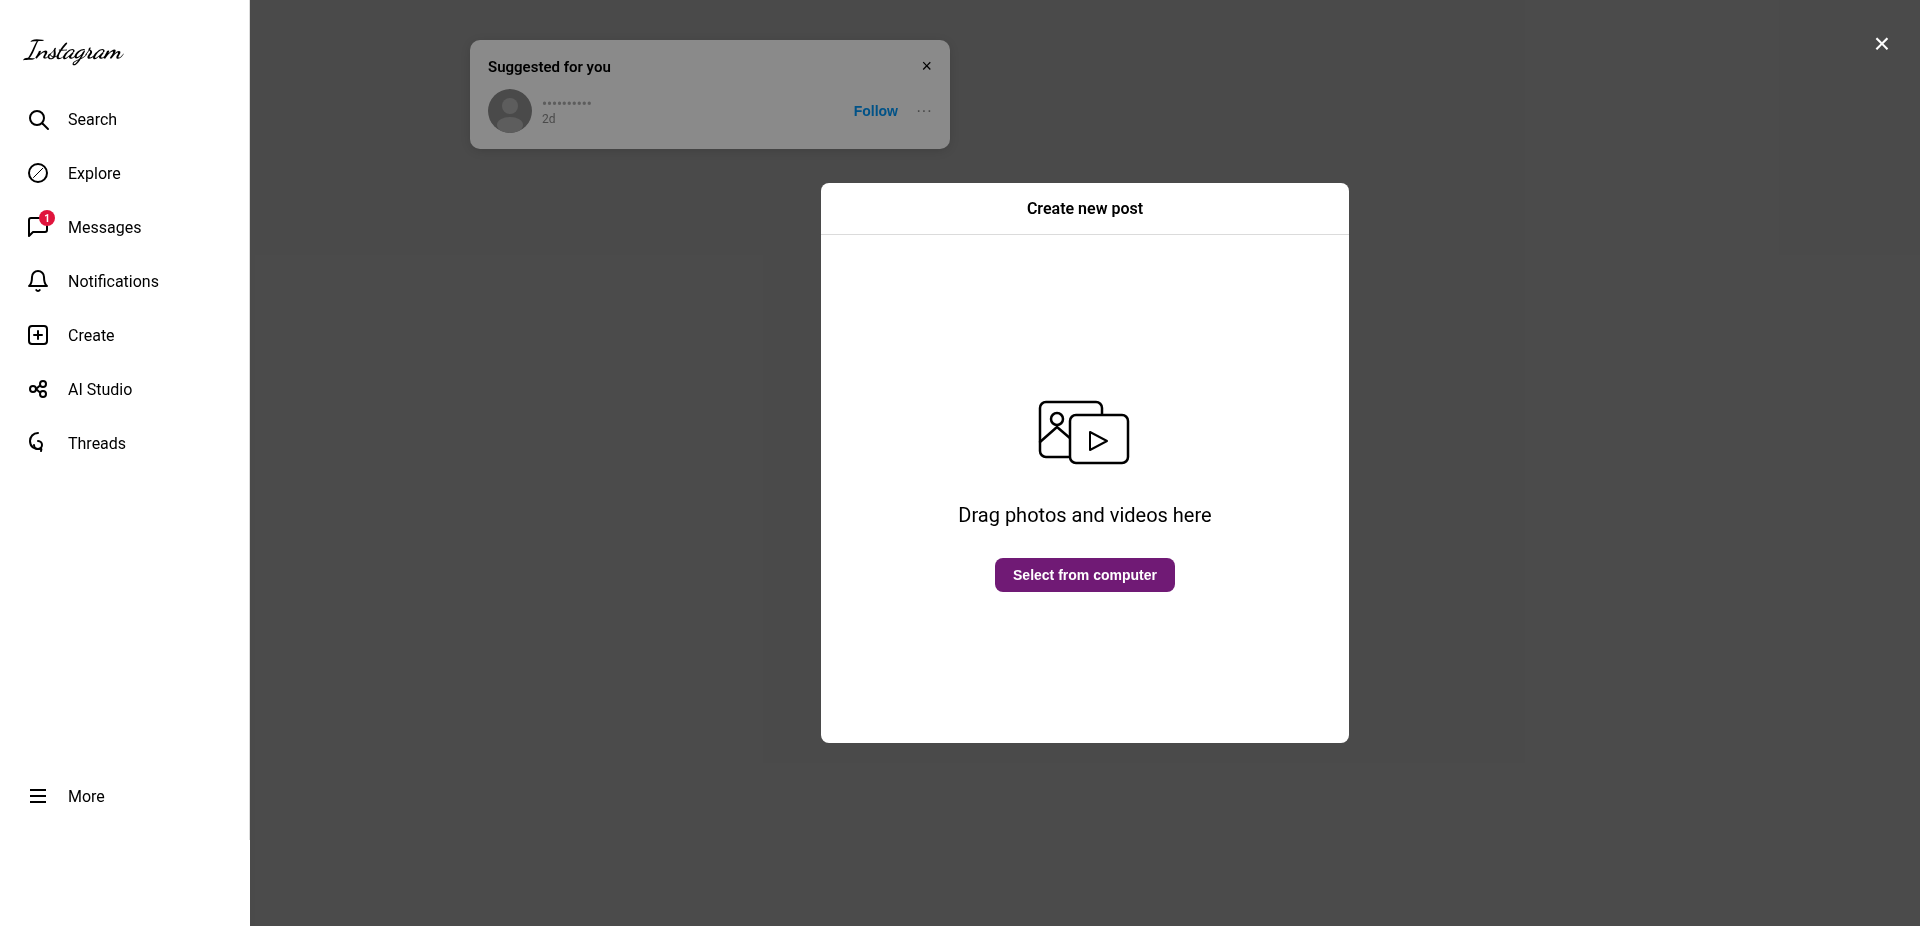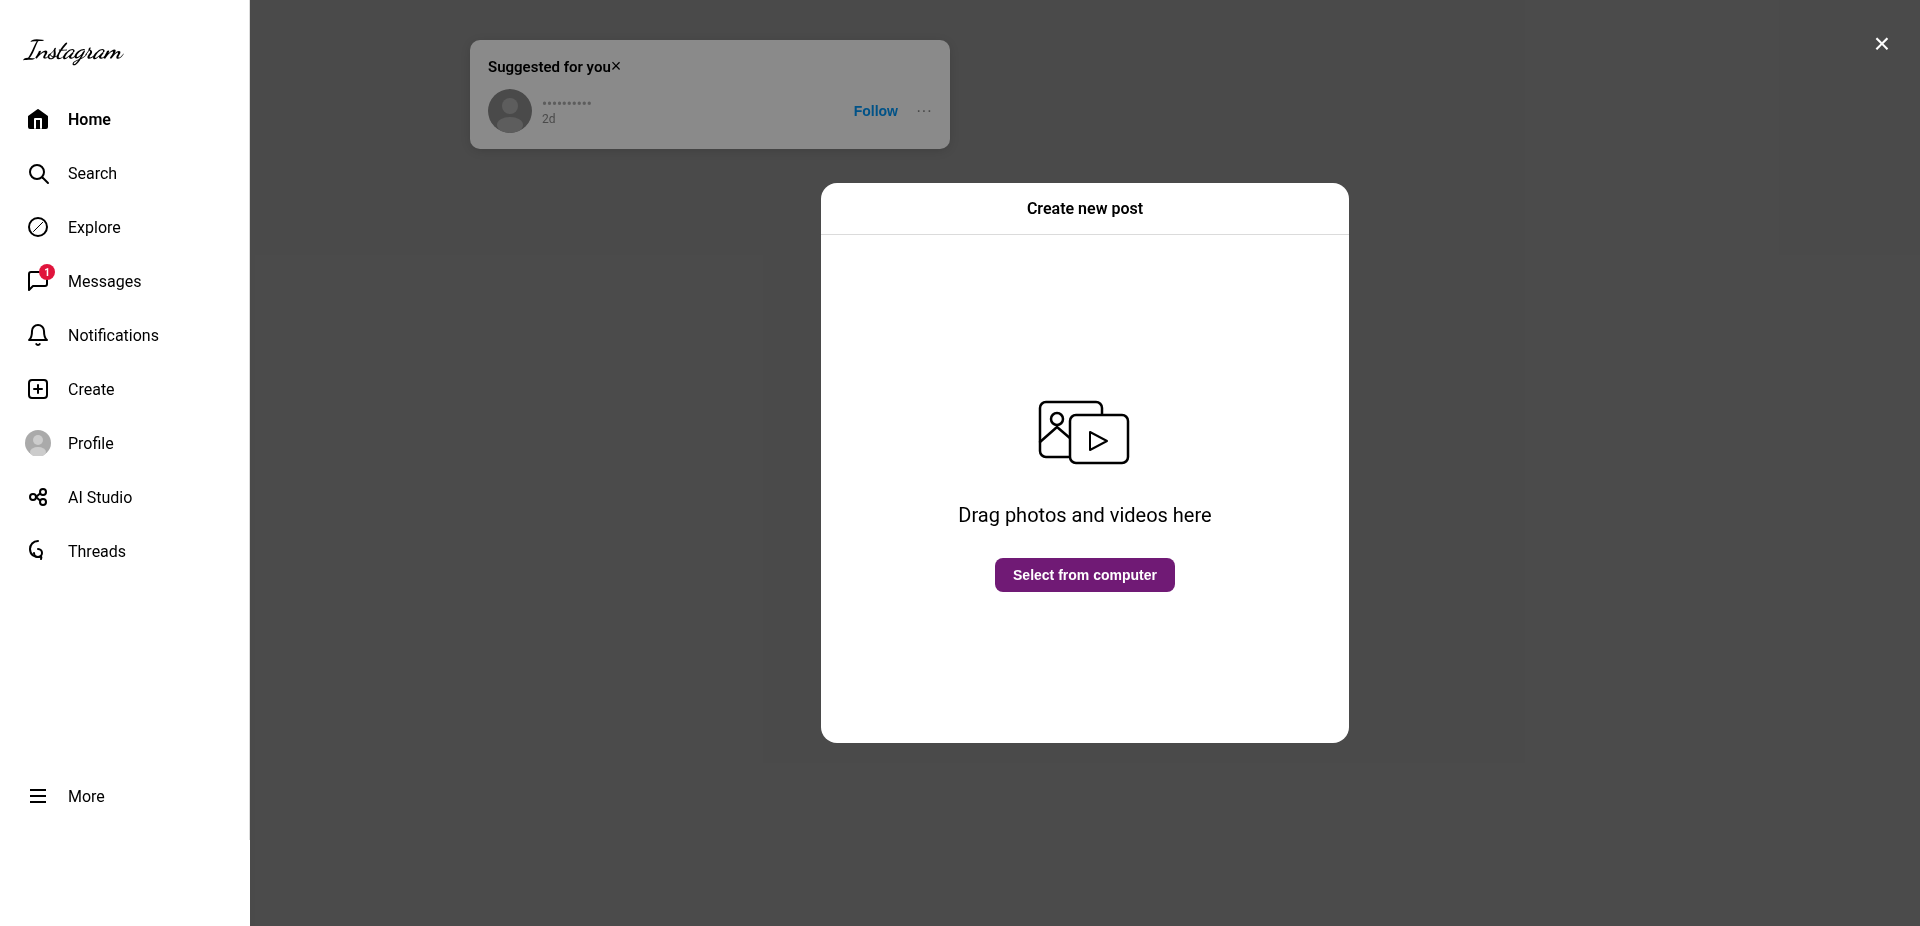--- a/index.html
+++ b/index.html
@@ -113,21 +113,21 @@
       background: rgba(0,0,0,0.45);
       display: flex;
       align-items: center;
       justify-content: center;
       z-index: 100;
     }
 
     
     .modal {
       background: #fff;
-      border-radius: 16px;
+      border-radius: 8px;
       width: 528px;
       height: 560px;
       display: flex;
       flex-direction: column;
       position: relative;
       z-index: 200;
     }
 
     .modal-header {
       display: flex;
@@ -199,20 +199,21 @@
       background: rgba(255,255,255,0.97);
       border-radius: 10px;
       padding: 16px 18px;
       width: 480px;
       z-index: 50;
       box-shadow: 0 2px 12px rgba(0,0,0,0.15);
     }
 
     .suggestion-header {
       display: flex;
+      justify-content: space-between;
       align-items: center;
       margin-bottom: 12px;
     }
 
     .suggestion-close {
       background: none;
       border: none;
       cursor: pointer;
       font-size: 18px;
       color: #000;
@@ -250,29 +251,20 @@
     svg {
       display: block;
     }
   </style>
 </head>
 <body>
 
 <nav class="sidebar">
   <div class="sidebar-logo">Instagram</div>
 
-  <div class="sidebar-item active">
-    <div class="sidebar-icon">
-      <svg width="24" height="24" viewBox="0 0 24 24" fill="none" stroke="#000" stroke-width="2" stroke-linecap="round" stroke-linejoin="round">
-        <path d="M3 9.5L12 3l9 6.5V20a1 1 0 01-1 1H4a1 1 0 01-1-1V9.5z" fill="#000" stroke="#000"></path>
-        <path d="M9 21V12h6v9" stroke="#fff" stroke-width="2"></path>
-      </svg>
-    </div>
-    <span class="sidebar-item-label">Home</span>
-  </div>
 
   <div class="sidebar-item">
     <div class="sidebar-icon">
       <svg width="24" height="24" viewBox="0 0 24 24" fill="none" stroke="#000" stroke-width="2" stroke-linecap="round" stroke-linejoin="round">
         <circle cx="11" cy="11" r="7"></circle>
         <line x1="16.5" y1="16.5" x2="22" y2="22"></line>
       </svg>
     </div>
     <span class="sidebar-item-label">Search</span>
   </div>
@@ -312,30 +304,20 @@
     <div class="sidebar-icon">
       <svg width="24" height="24" viewBox="0 0 24 24" fill="none" stroke="#000" stroke-width="2" stroke-linecap="round" stroke-linejoin="round">
         <rect x="3" y="3" width="18" height="18" rx="3"></rect>
         <line x1="12" y1="8" x2="12" y2="16"></line>
         <line x1="8" y1="12" x2="16" y2="12"></line>
       </svg>
     </div>
     <span class="sidebar-item-label">Create</span>
   </div>
 
-  <div class="sidebar-item">
-    <div class="sidebar-icon">
-      <svg width="26" height="26" viewBox="0 0 26 26">
-        <circle cx="13" cy="13" r="13" fill="#aaa"></circle>
-        <circle cx="13" cy="10" r="5" fill="#ccc"></circle>
-        <ellipse cx="13" cy="22" rx="8" ry="5" fill="#ccc"></ellipse>
-      </svg>
-    </div>
-    <span class="sidebar-item-label">Profile</span>
-  </div>
 
   <div class="sidebar-item">
     <div class="sidebar-icon">
       <svg width="24" height="24" viewBox="0 0 24 24" fill="none" stroke="#000" stroke-width="2">
         <circle cx="7" cy="12" r="3"></circle>
         <circle cx="17" cy="7" r="3"></circle>
         <circle cx="17" cy="17" r="3"></circle>
         <line x1="10" y1="12" x2="14" y2="8.5"></line>
         <line x1="10" y1="12" x2="14" y2="15.5"></line>
       </svg>

